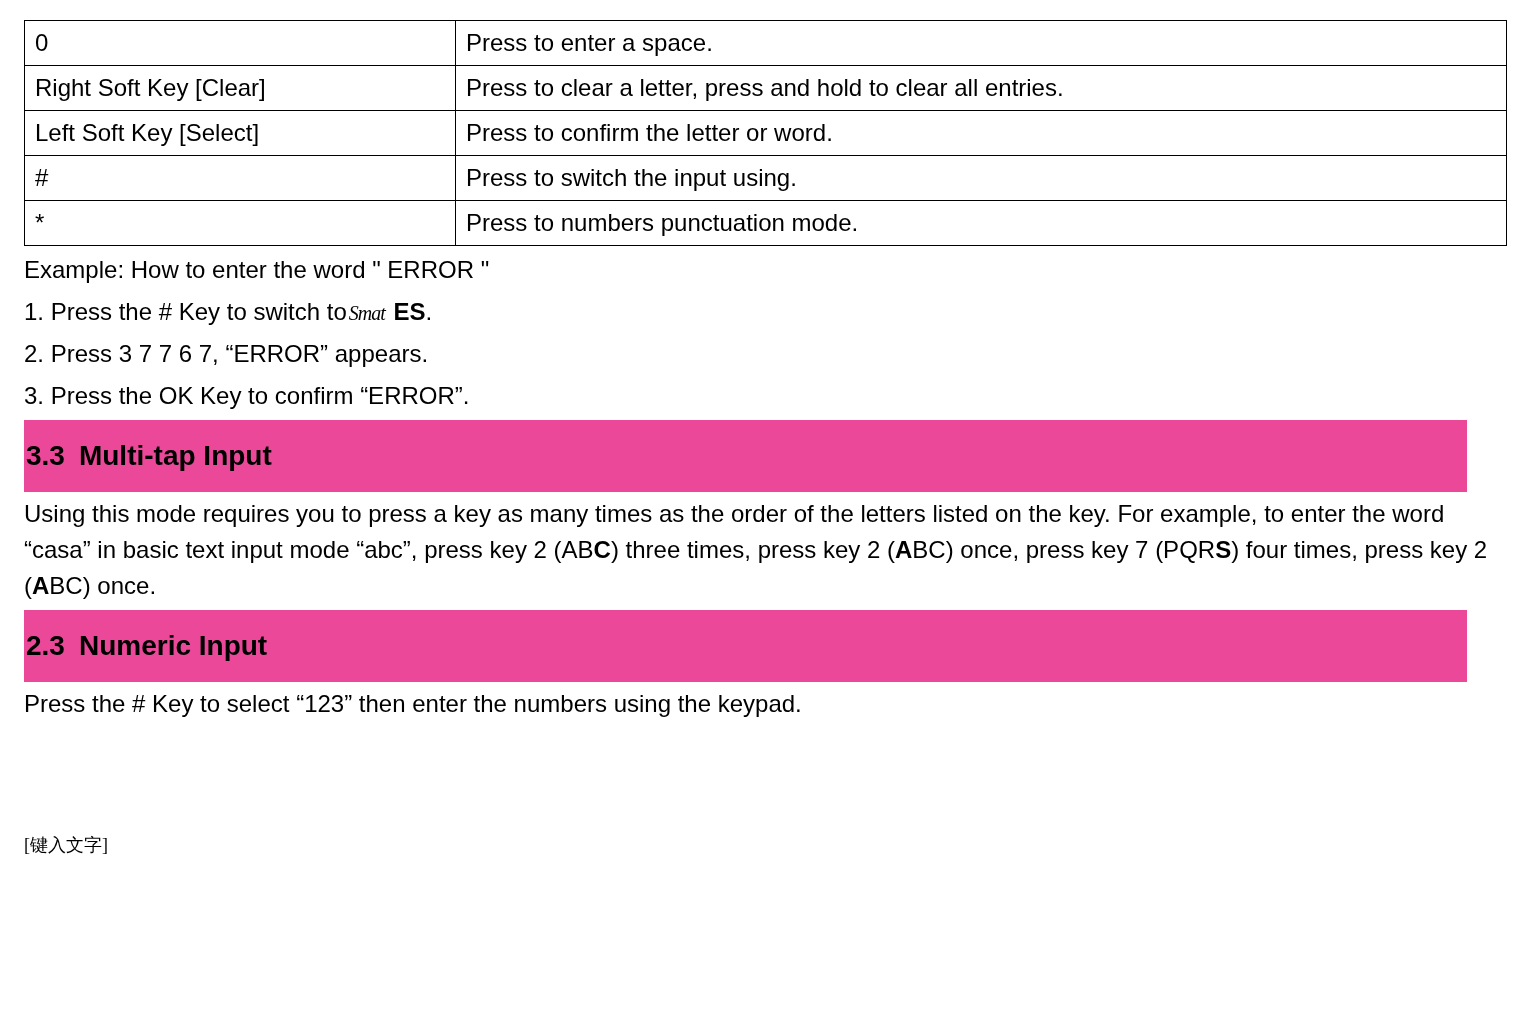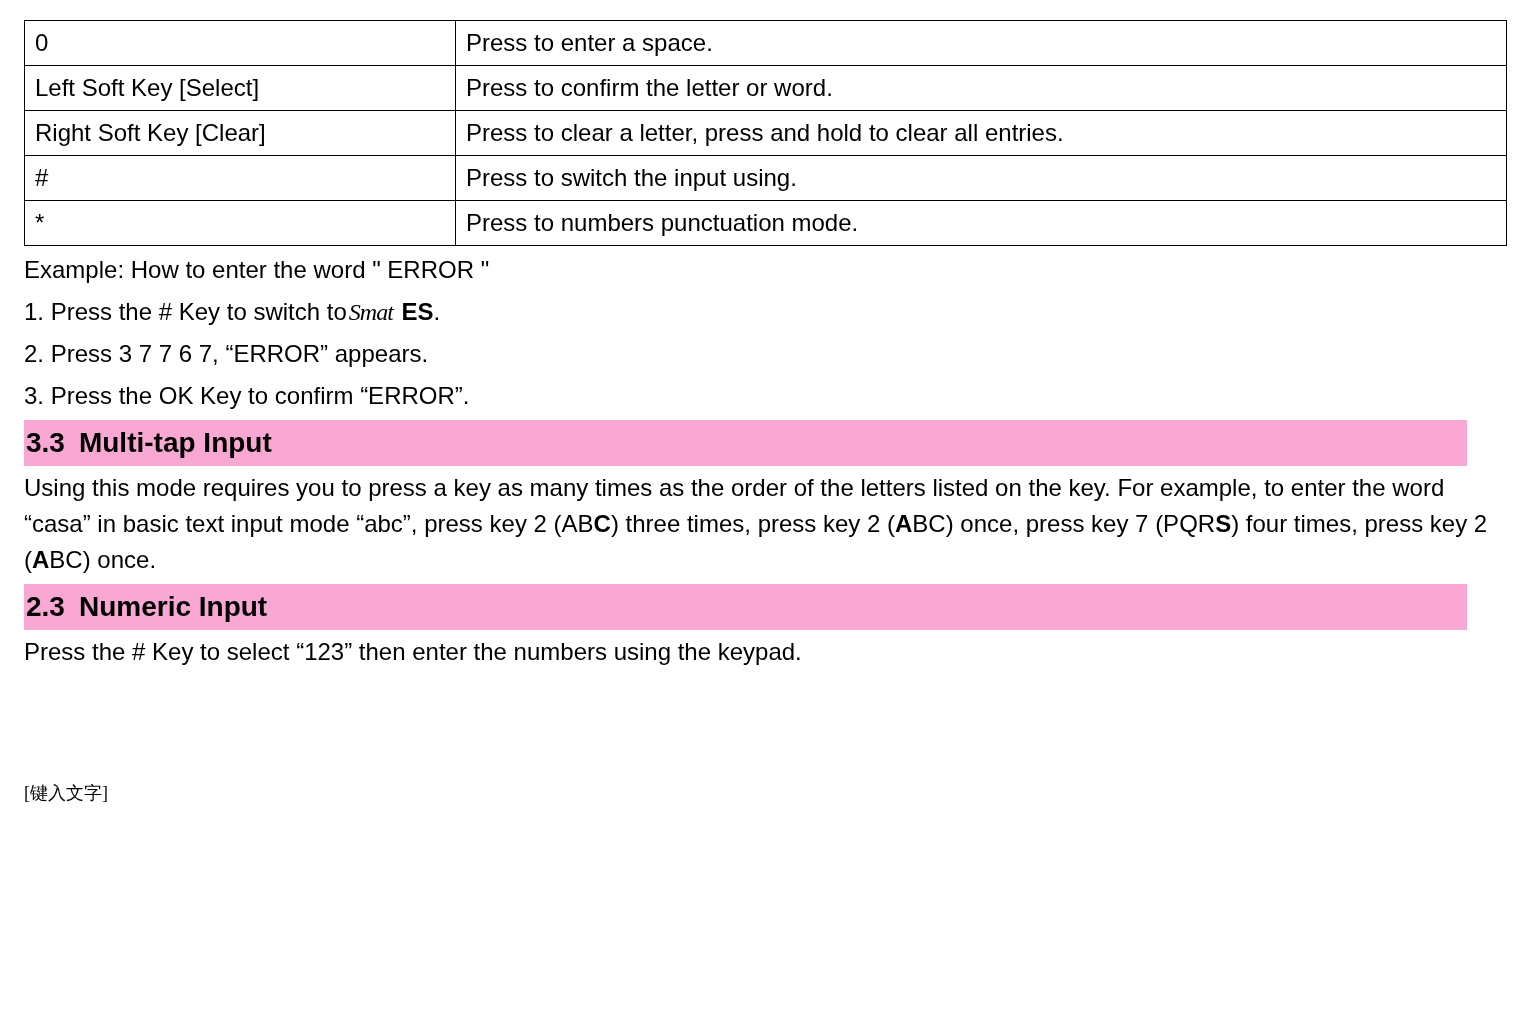--- a/index.html
+++ b/index.html
@@ -24,35 +24,35 @@
     vertical-align: middle;
     font-size: 24px;
   }
   td.col1 {
     width: 410px;
   }
   .para {
     margin: 4px 0 6px 0;
   }
   .section-heading {
-    background: #f9a8d4;
+    background: #ec4899;
     font-weight: bold;
     font-size: 28px;
-    padding: 2px 2px;
+    padding: 15px 2px;
     margin: 4px 0 4px 0;
     width: 97%;
   }
   .section-num {
     display: inline-block;
     margin-right: 14px;
   }
   .smat-icon {
     font-style: italic;
     font-family: "Comic Sans MS", cursive;
-    font-size: 24px;
+    font-size: 20px;
     letter-spacing: -1px;
     padding: 0 2px;
   }
   .footer {
     margin-top: 110px;
     font-family: "SimSun","Songti SC",serif;
     font-size: 18px;
   }
   .bold { font-weight: bold; }
   .arrows { font-family: Arial, sans-serif; }
@@ -60,26 +60,26 @@
 </head>
 <body>
 
 <table>
   <tbody>
       <tr>
     <td class="col1">0</td>
     <td>Press to enter a space.</td>
   </tr>
   <tr>
+    <td class="col1">Right Soft Key [Clear]</td>
+    <td>Press to clear a letter, press and hold to clear all entries.</td>
+  </tr>
+  <tr>
     <td class="col1">Left Soft Key [Select]</td>
     <td>Press to confirm the letter or word.</td>
-  </tr>
-  <tr>
-    <td class="col1">Right Soft Key [Clear]</td>
-    <td>Press to clear a letter, press and hold to clear all entries.</td>
   </tr>
   <tr>
     <td class="col1">#</td>
     <td>Press to switch the input using.</td>
   </tr>
   <tr>
     <td class="col1">*</td>
     <td>Press to numbers punctuation mode.</td>
   </tr>
 </tbody>

